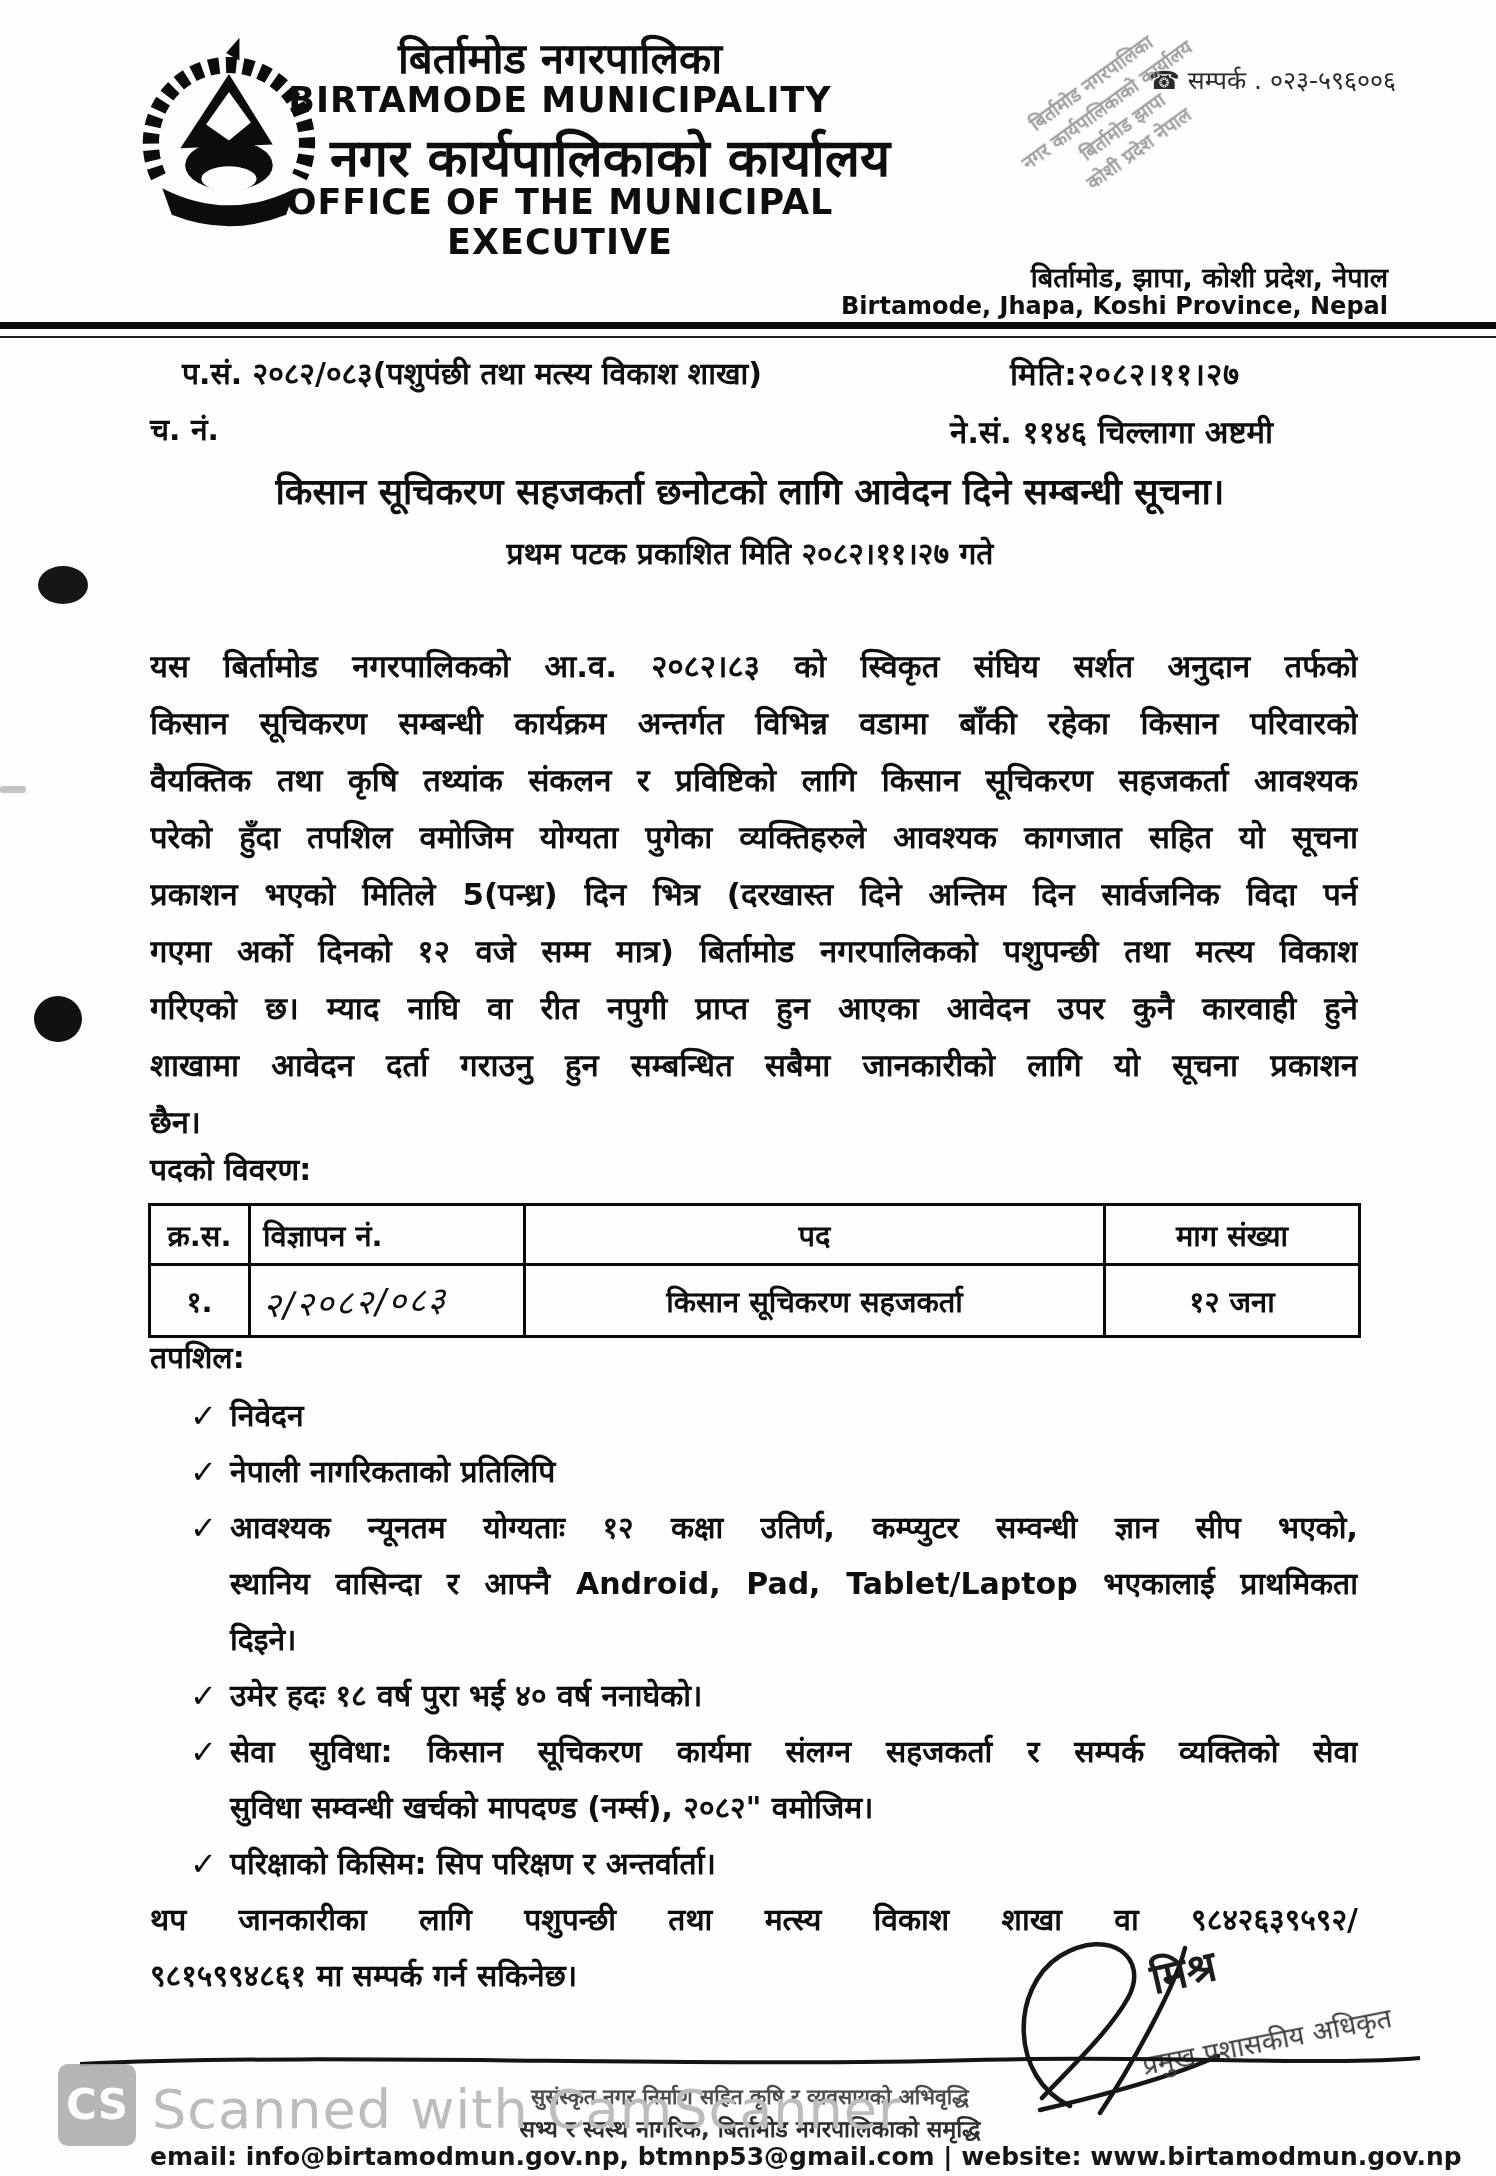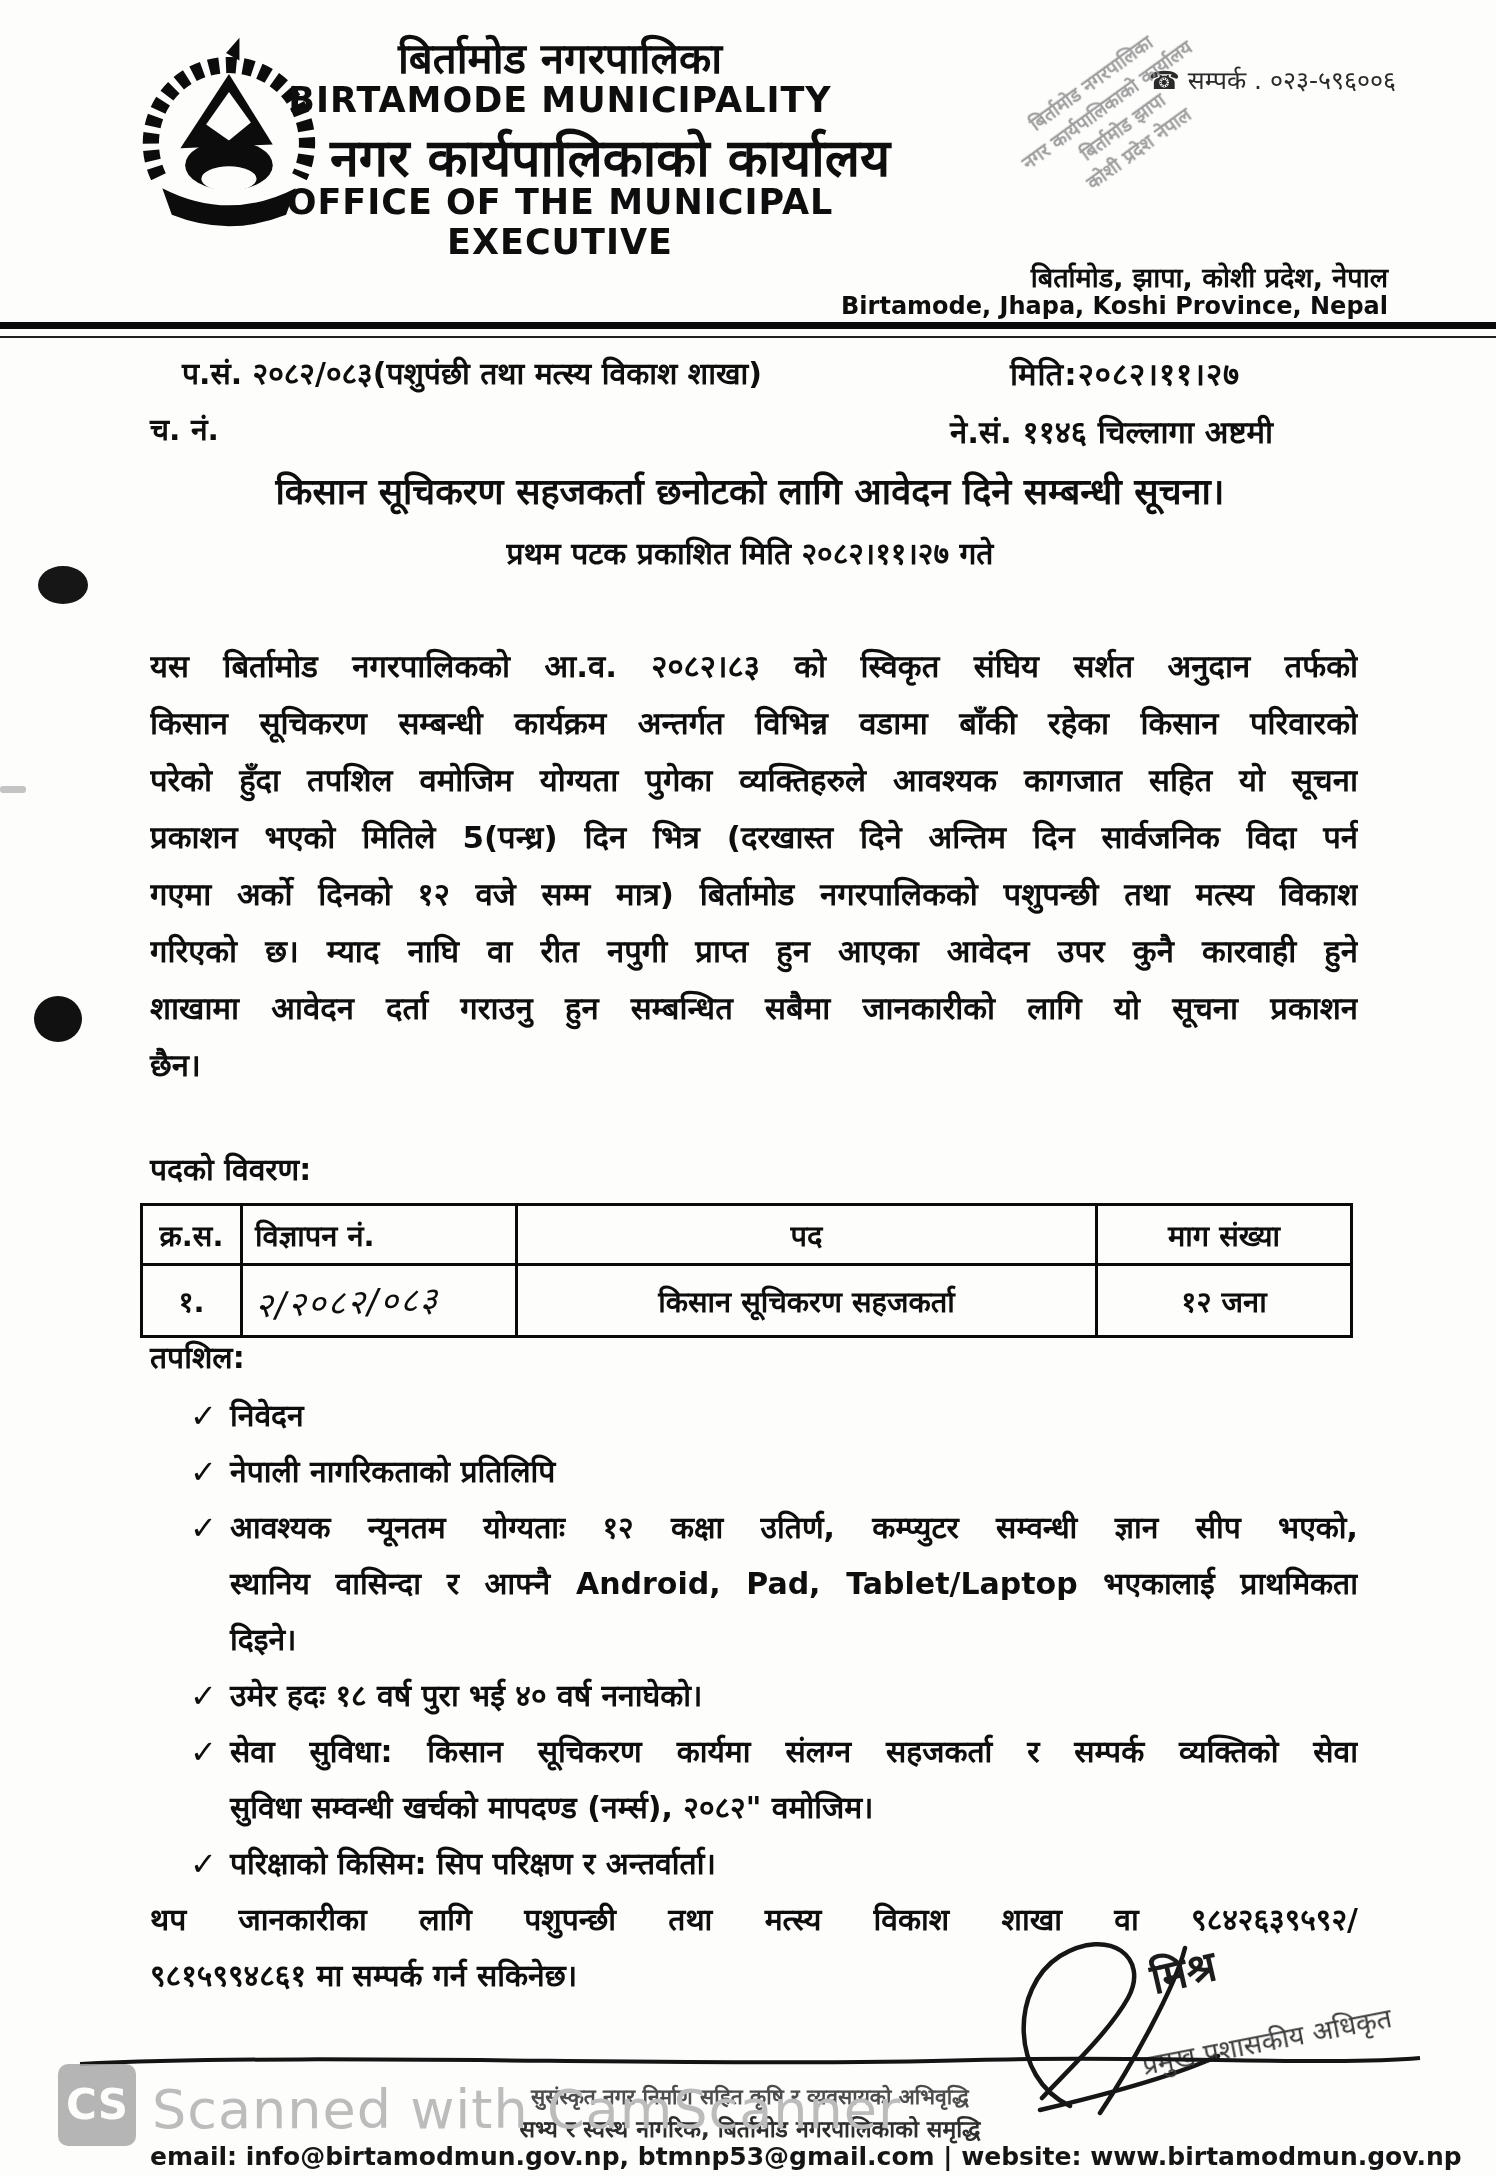--- a/index.html
+++ b/index.html
@@ -43,21 +43,21 @@
   .subtitle{top:532px; left:120px; width:1260px; font-size:30px; font-weight:bold;}
 
   
   .body-block{top:638px; left:150px; width:1208px; font-size:31px; font-weight:bold;}
   .body-line{height:57px; line-height:57px; white-space:nowrap;}
   .just{text-align:justify; text-align-last:justify; white-space:normal; overflow:hidden;}
 
   .pad-vivaran{top:1148px; left:150px; font-size:30px; font-weight:bold;}
 
   
-  table.post{ top:1203px; left:140px; position:absolute; border-collapse:collapse; table-layout:fixed; width:1212px;}
+  table.post{ top:1203px; left:148px; position:absolute; border-collapse:collapse; table-layout:fixed; width:1212px;}
   table.post td{ border:3px solid #0a0a0a; font-size:29px; font-weight:bold; padding:0 12px; height:60px;}
   td.c-sn{width:100px; text-align:center;}
   td.c-ad{width:275px;}
   td.c-pos{width:580px; text-align:center;}
   td.c-cnt{width:255px; text-align:center;}
   tr.data td{height:72px;}
   .handwritten{font-weight:normal; font-style:italic; font-size:34px; transform:rotate(-2deg); display:inline-block; letter-spacing:2px;}
 
   .tapasil{top:1336px; left:150px; font-size:30px; font-weight:bold;}
 
@@ -132,20 +132,21 @@
   <div class="abs letter-no nowrap" data-name="letter-number">च. नं.</div>
   <div class="abs date-line nowrap" data-name="date">मिति:२०८२।११।२७</div>
   <div class="abs ns-line nowrap" data-name="nepal-sambat-date">ने.सं. ११४६ चिल्लागा अष्टमी</div>
 
   <div class="abs title center" data-name="notice-title">किसान सूचिकरण सहजकर्ता छनोटको लागि आवेदन दिने सम्बन्धी सूचना।</div>
   <div class="abs subtitle center" data-name="notice-published-date">प्रथम पटक प्रकाशित मिति २०८२।११।२७ गते</div>
 
   <div class="abs body-block" data-name="notice-body">
     <div class="body-line just" data-name="body-line">यस बिर्तामोड नगरपालिकको आ.व. २०८२।८३ को स्विकृत संघिय सर्शत अनुदान तर्फको</div>
     <div class="body-line just" data-name="body-line">किसान सूचिकरण सम्बन्धी कार्यक्रम अन्तर्गत विभिन्न वडामा बाँकी रहेका किसान परिवारको</div>
+    <div class="body-line just" data-name="body-line">वैयक्तिक तथा कृषि तथ्यांक संकलन र प्रविष्टिको लागि किसान सूचिकरण सहजकर्ता आवश्यक</div>
     <div class="body-line just" data-name="body-line">परेको हुँदा तपशिल वमोजिम योग्यता पुगेका व्यक्तिहरुले आवश्यक कागजात सहित यो सूचना</div>
     <div class="body-line just" data-name="body-line">प्रकाशन भएको मितिले 5(पन्ध्र) दिन भित्र (दरखास्त दिने अन्तिम दिन सार्वजनिक विदा पर्न</div>
     <div class="body-line just" data-name="body-line">गएमा अर्को दिनको १२ वजे सम्म मात्र) बिर्तामोड नगरपालिकको पशुपन्छी तथा मत्स्य विकाश</div>
     <div class="body-line just" data-name="body-line">गरिएको छ। म्याद नाघि वा रीत नपुगी प्राप्त हुन आएका आवेदन उपर कुनै कारवाही हुने</div>
     <div class="body-line just" data-name="body-line">शाखामा आवेदन दर्ता गराउनु हुन सम्बन्धित सबैमा जानकारीको लागि यो सूचना प्रकाशन</div>
     <div class="body-line" data-name="body-line">छैन।</div>
   </div>
 
   <div class="abs pad-vivaran" data-name="position-details-label">पदको विवरण:</div>
 

